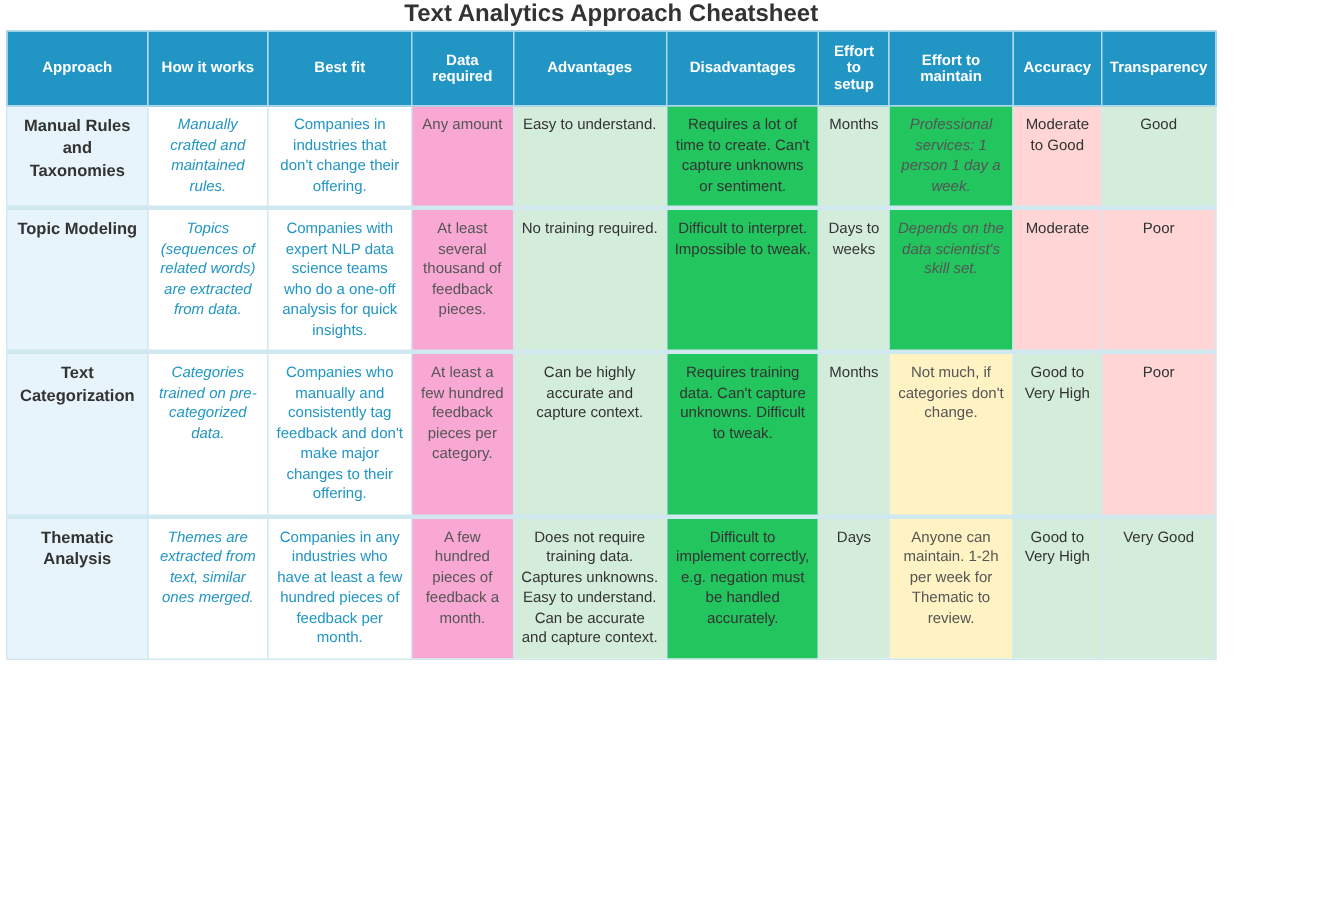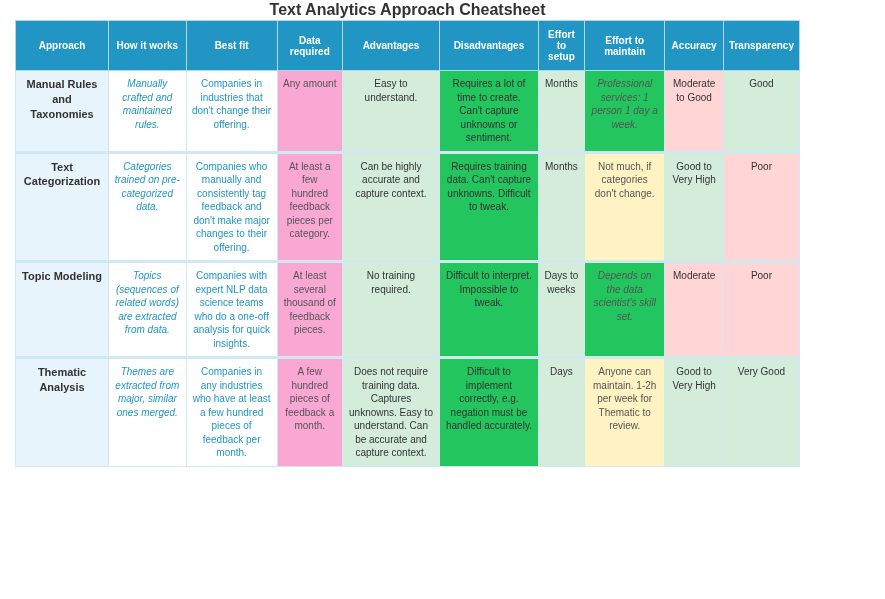--- a/index.html
+++ b/index.html
@@ -4,21 +4,21 @@
   <style>
     * { box-sizing: border-box; margin: 0; padding: 0; }
     body {
       font-family: Arial, sans-serif;
       background: #fff;
       width: 885px;
       min-height: 599px;
     }
     .page-wrapper {
       width: 815px;
-      padding: 10px 15px 15px;
+      padding: 10px 4px 15px;
     }
     .header {
       display: flex;
       justify-content: center;
       align-items: center;
       margin-bottom: 10px;
       position: relative;
     }
     .header-title {
       font-size: 16px;
@@ -125,46 +125,46 @@
           <td class="col-bestfit">Companies in industries that don't change their offering.</td>
           <td class="col-data">Any amount</td>
           <td class="col-advantages">Easy to understand.</td>
           <td class="col-disadvantages">Requires a lot of time to create. Can't capture unknowns or sentiment.</td>
           <td class="col-effort-setup">Months</td>
           <td class="col-effort-maintain">Professional services: 1 person 1 day a week.</td>
           <td class="red-bg">Moderate to Good</td>
           <td class="green-bg">Good</td>
         </tr>
         <tr class="row-divider">
+          <td class="col-approach">Topic Modeling</td>
+          <td class="col-how">Topics (sequences of related words) are extracted from data.</td>
+          <td class="col-bestfit">Companies with expert NLP data science teams who do a one-off analysis for quick insights.</td>
+          <td class="col-data">At least several thousand of feedback pieces.</td>
+          <td class="col-advantages">No training required.</td>
+          <td class="col-disadvantages">Difficult to interpret. Impossible to tweak.</td>
+          <td class="green-bg">Days to weeks</td>
+          <td class="col-effort-maintain">Depends on the data scientist's skill set.</td>
+          <td class="red-bg">Moderate</td>
+          <td class="red-bg">Poor</td>
+        </tr>
+        <tr class="row-divider">
           <td class="col-approach">Text Categorization</td>
           <td class="col-how">Categories trained on pre-categorized data.</td>
           <td class="col-bestfit">Companies who manually and consistently tag feedback and don't make major changes to their offering.</td>
           <td class="col-data">At least a few hundred feedback pieces per category.</td>
           <td class="col-advantages">Can be highly accurate and capture context.</td>
           <td class="col-disadvantages">Requires training data. Can't capture unknowns. Difficult to tweak.</td>
           <td class="col-effort-setup">Months</td>
           <td class="yellow-bg">Not much, if categories don't change.</td>
           <td class="green-bg">Good to Very High</td>
           <td class="red-bg">Poor</td>
         </tr>
         <tr class="row-divider">
-          <td class="col-approach">Topic Modeling</td>
-          <td class="col-how">Topics (sequences of related words) are extracted from data.</td>
-          <td class="col-bestfit">Companies with expert NLP data science teams who do a one-off analysis for quick insights.</td>
-          <td class="col-data">At least several thousand of feedback pieces.</td>
-          <td class="col-advantages">No training required.</td>
-          <td class="col-disadvantages">Difficult to interpret. Impossible to tweak.</td>
-          <td class="green-bg">Days to weeks</td>
-          <td class="col-effort-maintain">Depends on the data scientist's skill set.</td>
-          <td class="red-bg">Moderate</td>
-          <td class="red-bg">Poor</td>
-        </tr>
-        <tr class="row-divider">
           <td class="col-approach">Thematic Analysis</td>
-          <td class="col-how">Themes are extracted from major, similar ones merged.</td>
+          <td class="col-how">Themes are extracted from text, similar ones merged.</td>
           <td class="col-bestfit">Companies in any industries who have at least a few hundred pieces of feedback per month.</td>
           <td class="col-data">A few hundred pieces of feedback a month.</td>
           <td class="col-advantages">Does not require training data. Captures unknowns. Easy to understand. Can be accurate and capture context.</td>
           <td class="col-disadvantages">Difficult to implement correctly, e.g. negation must be handled accurately.</td>
           <td class="green-bg">Days</td>
           <td class="yellow-bg">Anyone can maintain. 1-2h per week for Thematic to review.</td>
           <td class="green-bg">Good to Very High</td>
           <td class="green-bg">Very Good</td>
         </tr>
       </tbody>

